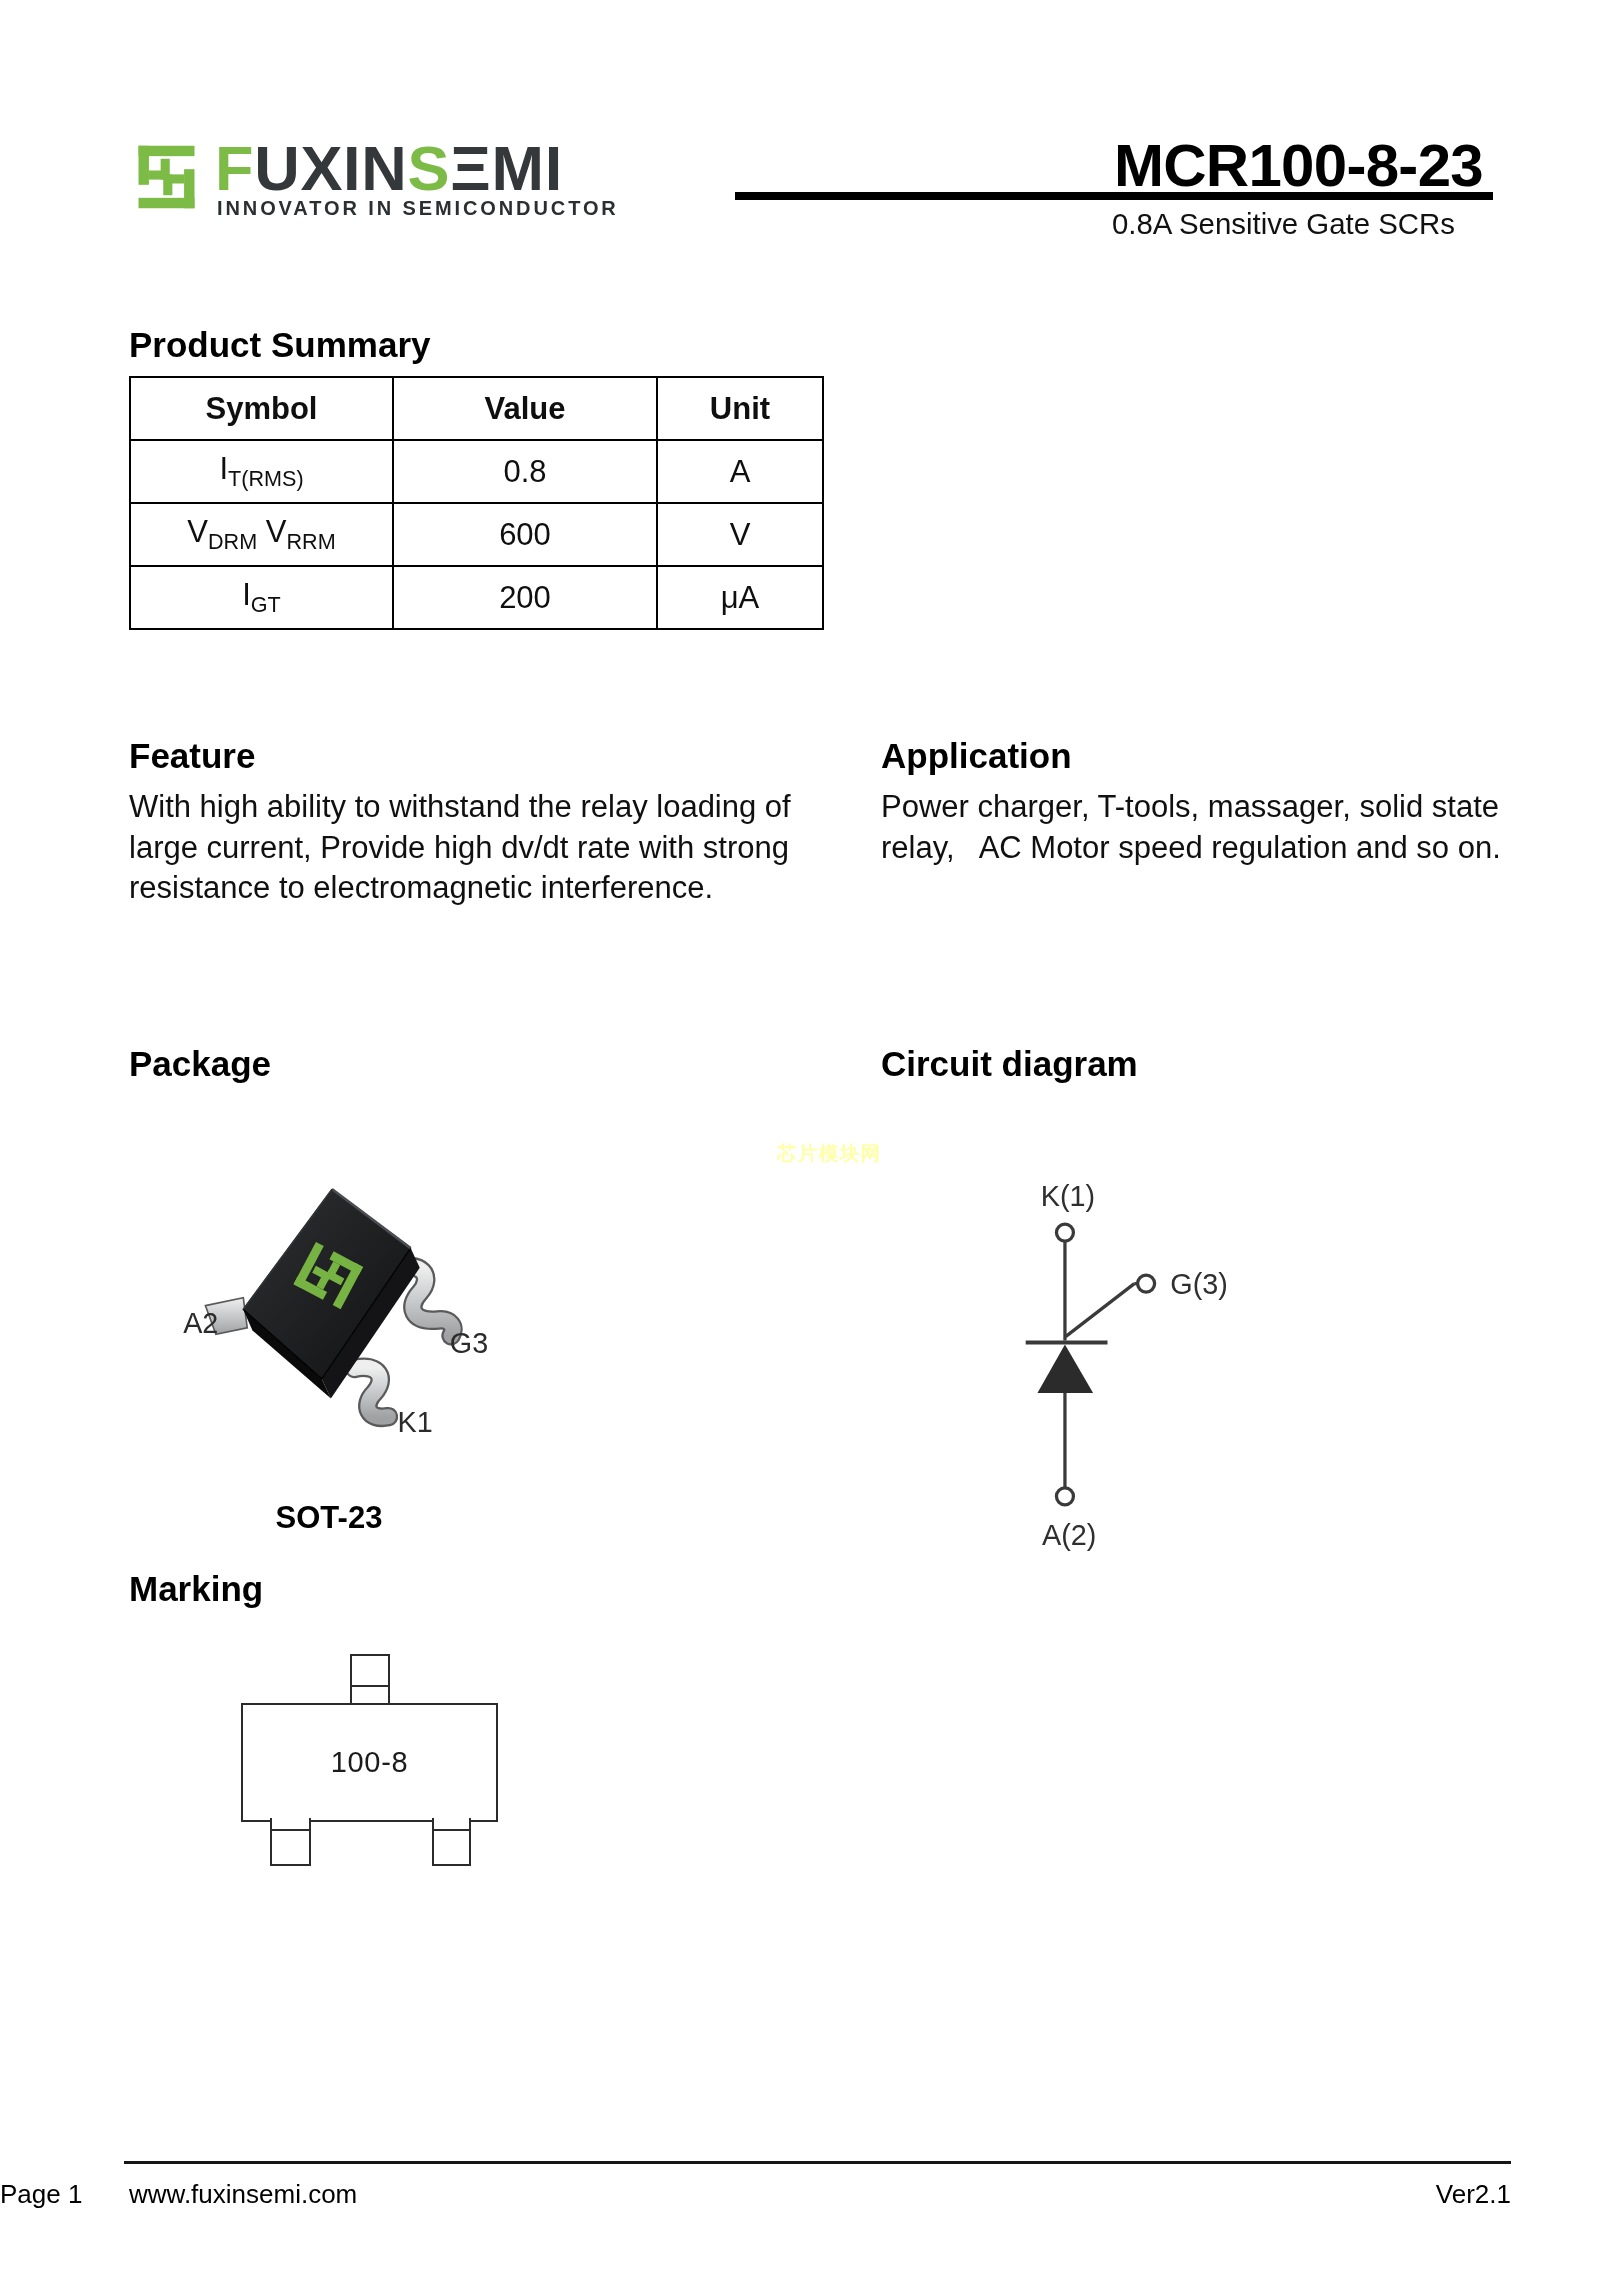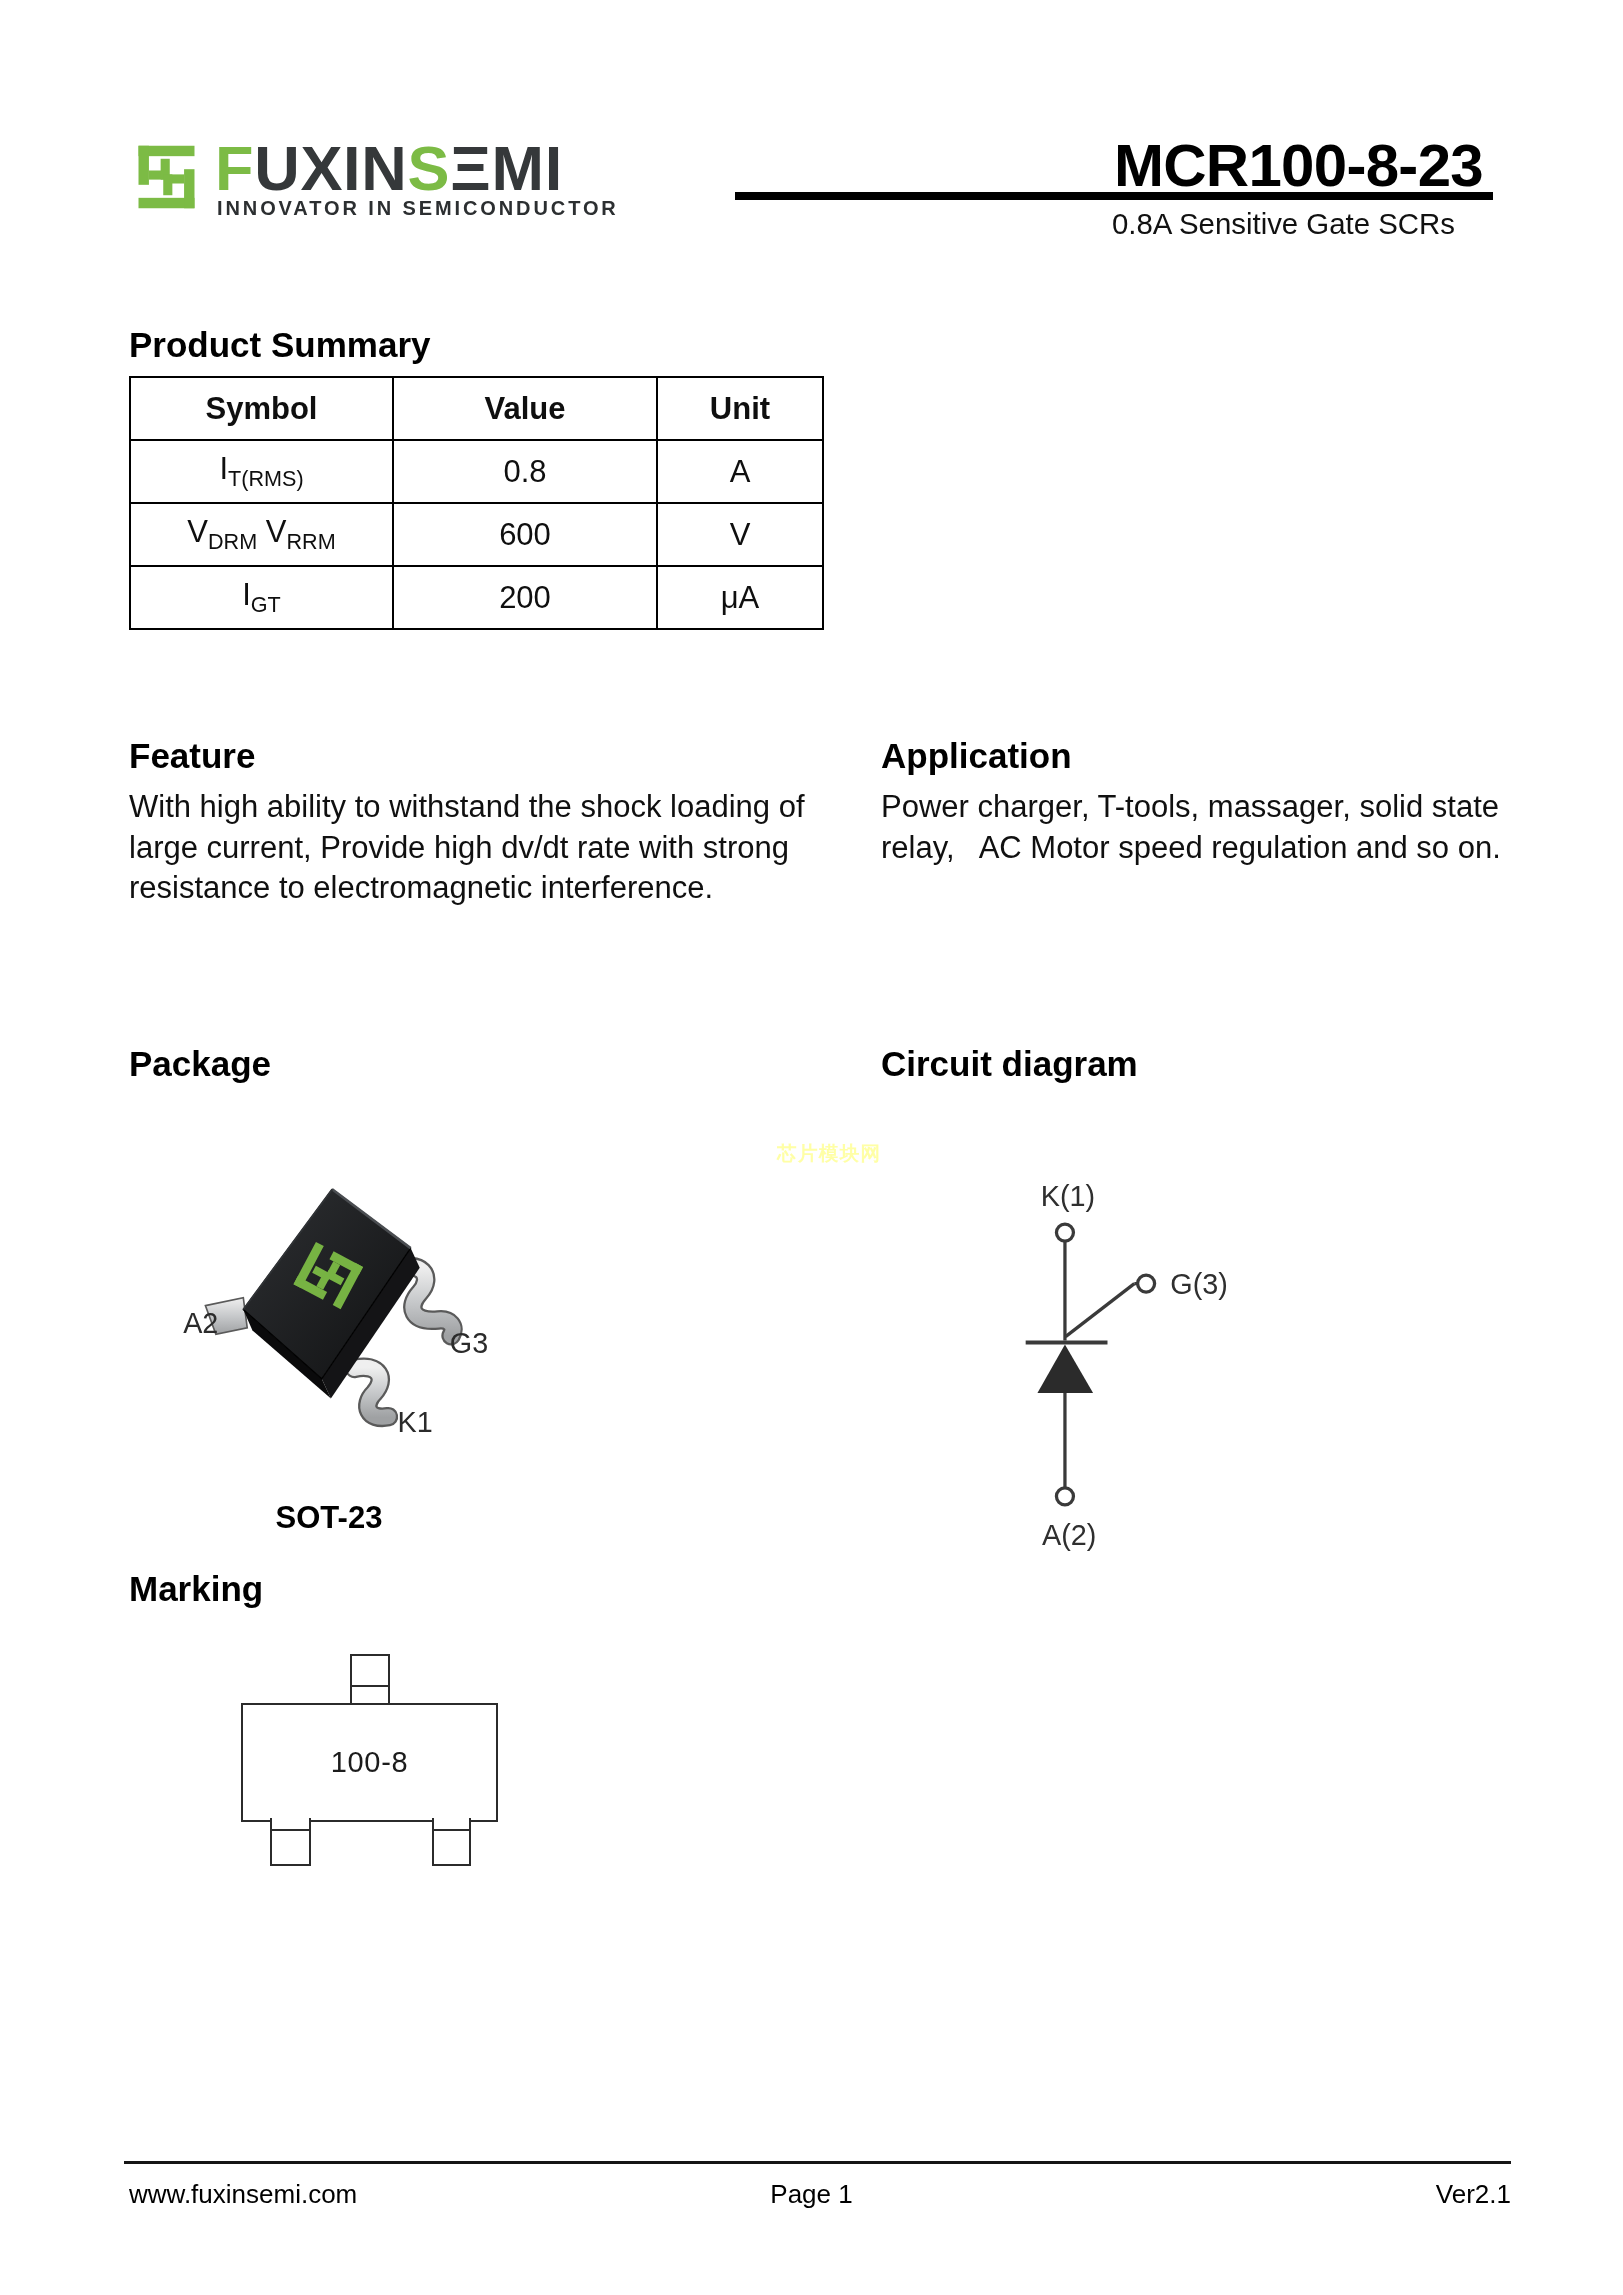--- a/index.html
+++ b/index.html
@@ -39,21 +39,21 @@
   .mk-text{font-size:29px;color:#1c1c1c;letter-spacing:0.7px;}
   .mk-pin{border:2px solid #2b2b2b;background:#fff;}
   .mk-pin-top{left:350px;top:1654px;width:36px;height:51px;border-bottom:none;}
   .mk-pin-bl{left:270px;top:1818px;width:37px;height:46px;border-top:none;}
   .mk-pin-br{left:432px;top:1818px;width:35px;height:46px;border-top:none;}
   .mk-cross{position:absolute;left:0;width:100%;height:2px;background:#2b2b2b;}
   
   .footer-rule{left:124px;top:2161px;width:1387px;height:3.3px;background:#161616;}
   .foot{top:2179px;font-size:26px;color:#000;white-space:nowrap;}
   .foot-left{left:129px;}
-  .foot-center{left:0;width:1623px;text-align:center;}
+  .foot-center{left:0;width:1623px;text-align:left;}
   .foot-right{right:112px;}
   svg text{font-family:"Liberation Sans", sans-serif;}
 </style>
 </head>
 <body>
 
 <svg width="0" height="0" style="position:absolute" aria-hidden="true">
   <defs>
     <g id="fxicon" fill="#7cbb45">
       <rect x="10" y="4" width="86" height="16"></rect>
@@ -116,21 +116,21 @@
     </tr>
     <tr>
       <td><span>I</span><sub class="ssub">GT</sub></td>
       <td>200</td>
       <td>μA</td>
     </tr>
   </tbody>
     </table>
 
   <div class="abs h-sec" style="left:129px;top:736px;text-align:right;">Feature</div>
-  <div class="abs body-line" style="left:129px;top:789px;">With high ability to withstand the shock loading of</div>
+  <div class="abs body-line" style="left:129px;top:789px;">With high ability to withstand the relay loading of</div>
   <div class="abs body-line" style="left:129px;top:870px;">resistance to electromagnetic interference.</div>
   <div class="abs body-line" style="left:129px;top:830px;">large current, Provide high dv/dt rate with strong</div>
 
   <div class="abs h-sec" style="left:881px;top:736px;">Application</div>
   <div class="abs body-line" style="left:881px;top:789px;">Power charger, T-tools, massager, solid state</div>
   <div class="abs body-line" style="left:881px;top:830px;">relay,   AC Motor speed regulation and so on.</div>
 
   <div class="abs h-sec" style="left:129px;top:1044px;">Package</div>
   <div class="abs watermark">芯片模块网</div>
 

